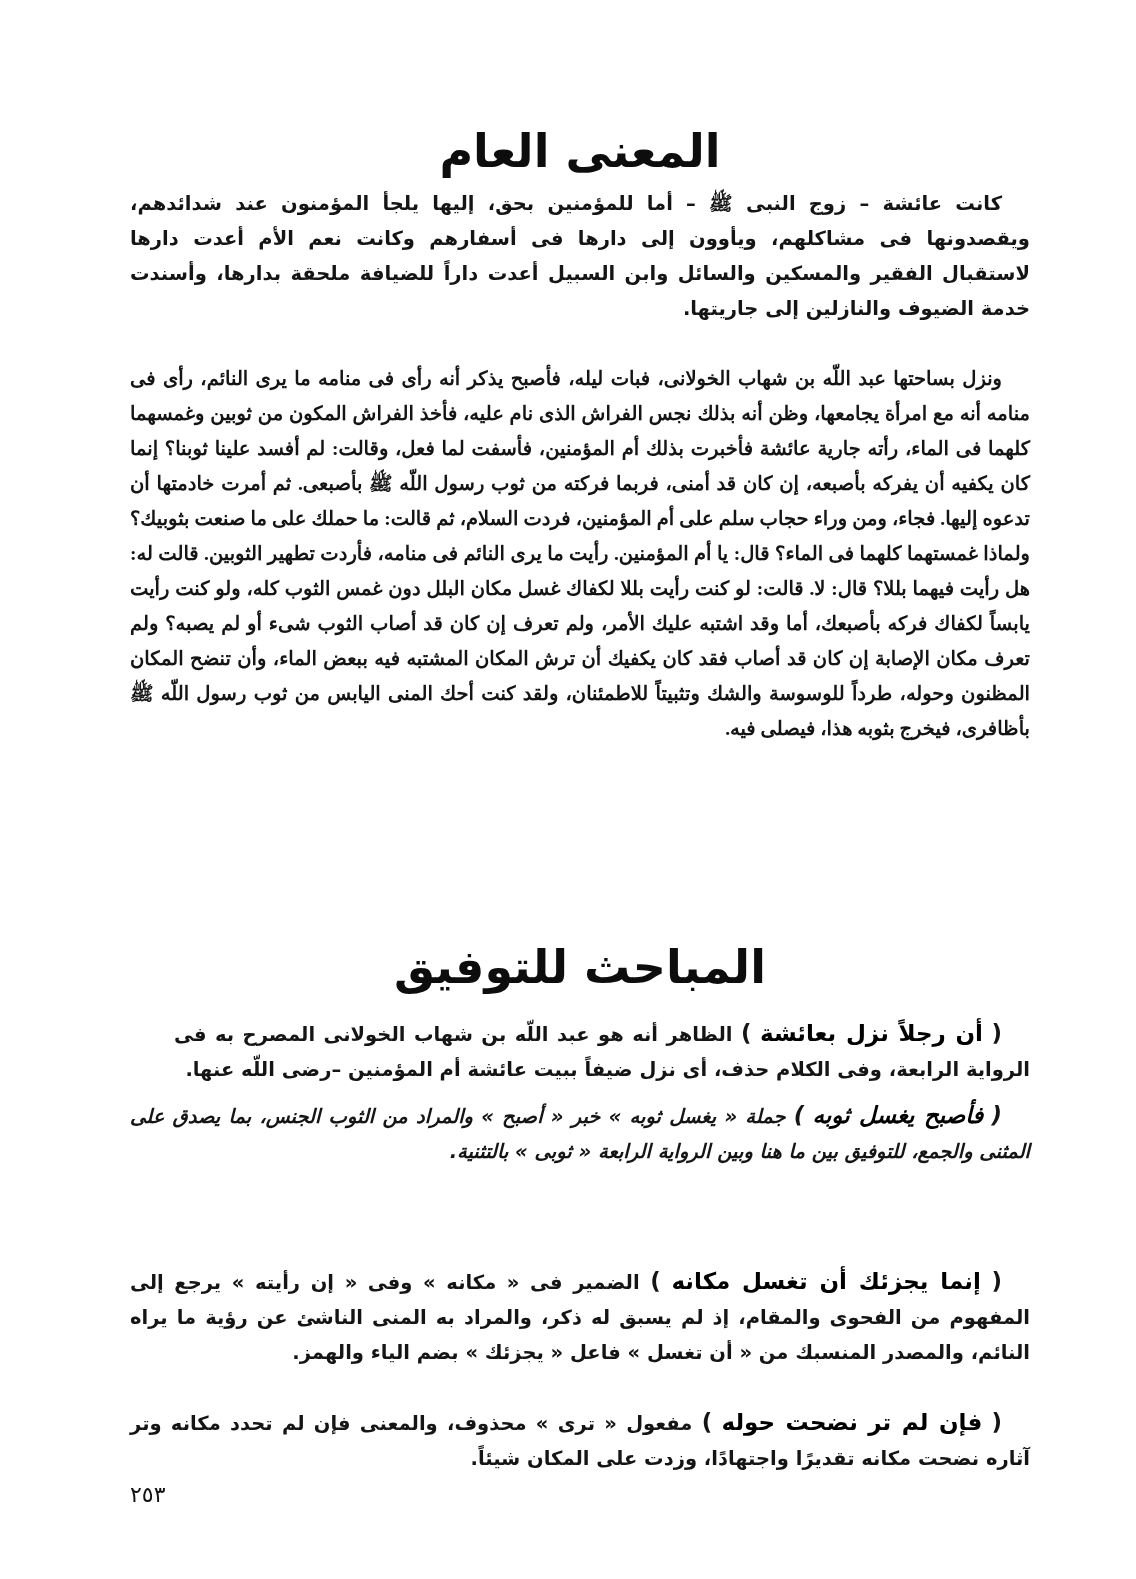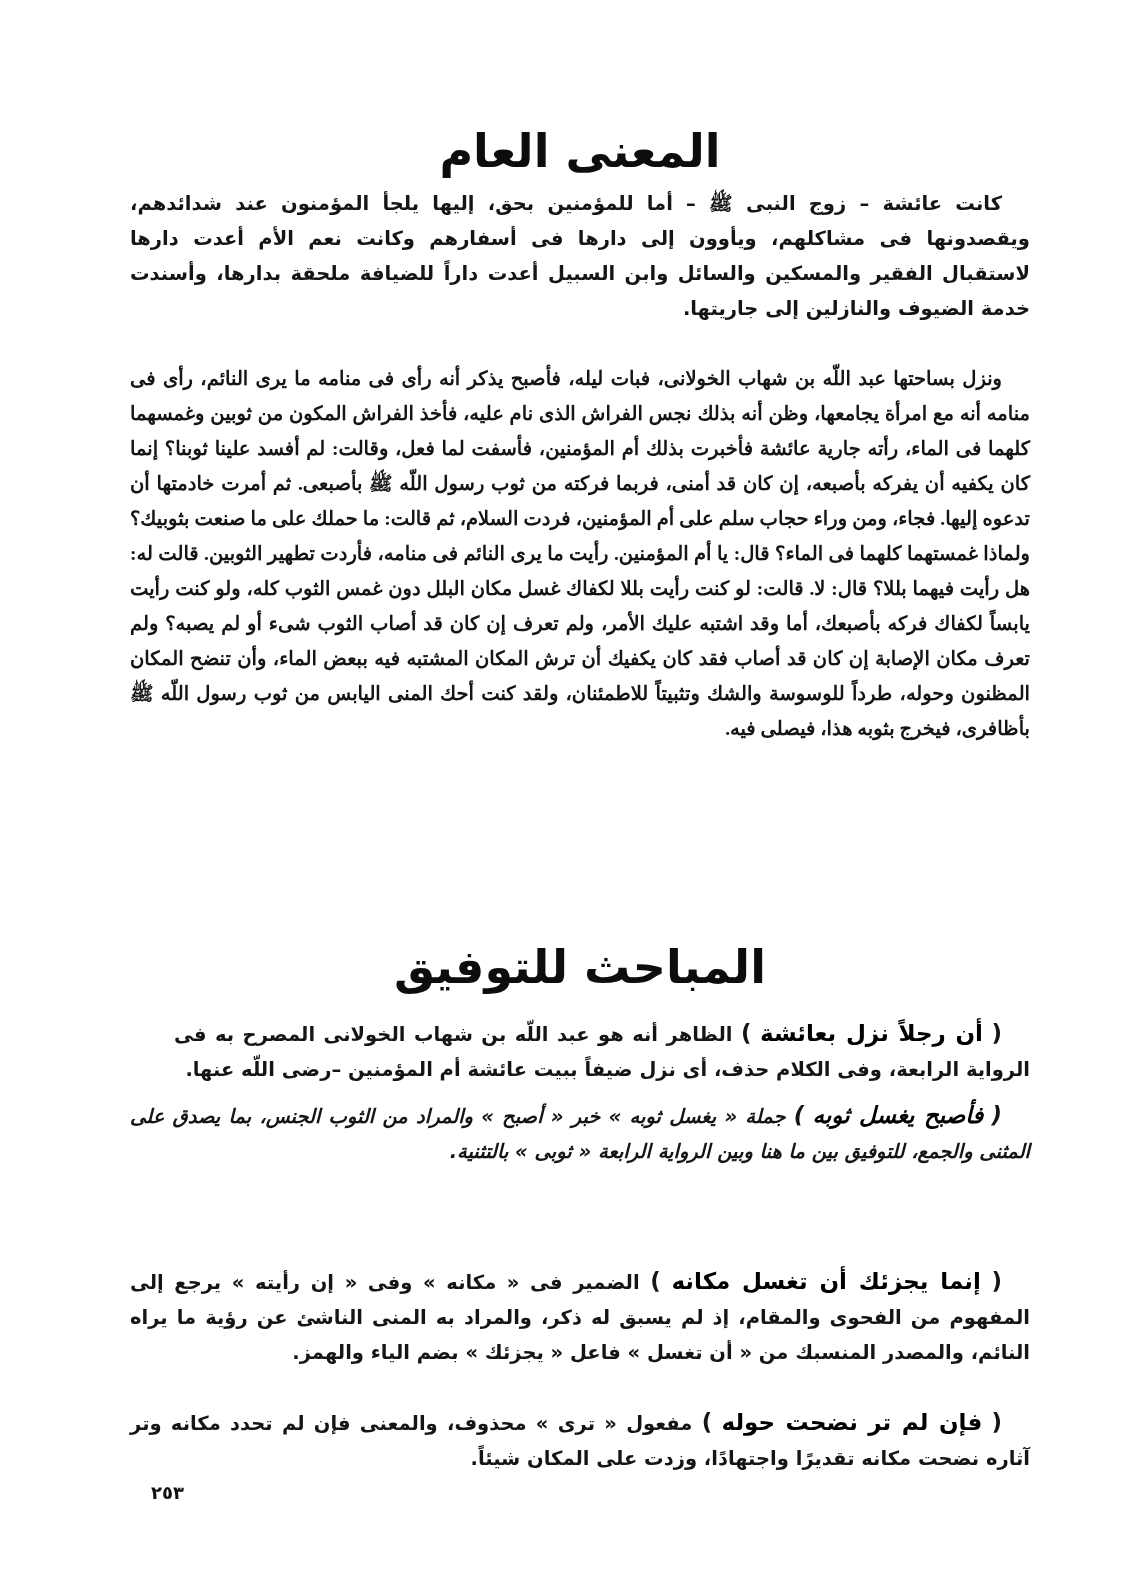--- a/index.html
+++ b/index.html
@@ -23,21 +23,21 @@
     #p1 { top: 186px; }
     #p2 { top: 361px; font-family: Liberation Serif, serif; }
     #p3 { top: 1016px; margin-left: 44px; }
     #p4 { top: 1098px; font-style: italic; }
     #p5 { top: 1264px; }
     #p6 { top: 1357px; margin-top: 48px; }
     .term { font-size: 23px; font-weight: bold; color: #000; }
     .paren { font-size: 23px; font-weight: bold; }
     .page-number {
       position: absolute; left: 130px; top: 1482px;
-      font-size: 18px; font-weight: bold; direction: rtl; margin-left: 21px;
+      font-size: 22px; font-weight: normal; direction: rtl;
     }
   </style>
 </head>
 <body>
 
 <div class="page">
   <h1 id="h1" class="heading">المعنى العام</h1>
 
   <p id="p1" class="para">
     <span class="first"></span><span>كانت عائشة – زوج النبى ﷺ – أما للمؤمنين بحق، إليها يلجأ المؤمنون عند شدائدهم، ويقصدونها فى مشاكلهم، ويأوون إلى دارها فى أسفارهم وكانت نعم الأم أعدت دارها لاستقبال الفقير والمسكين والسائل وابن السبيل أعدت داراً للضيافة ملحقة بدارها، وأسندت خدمة الضيوف والنازلين إلى جاريتها.</span>

